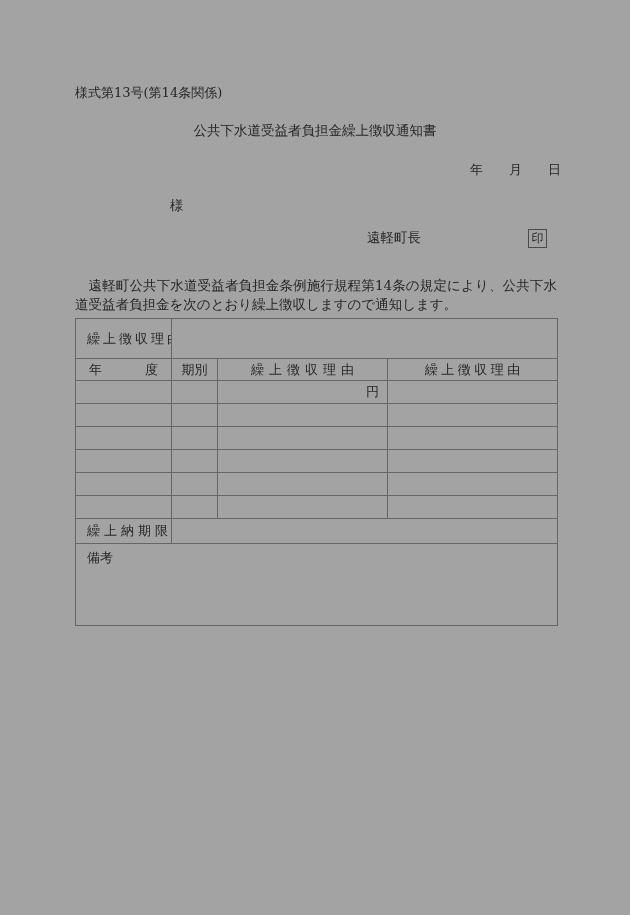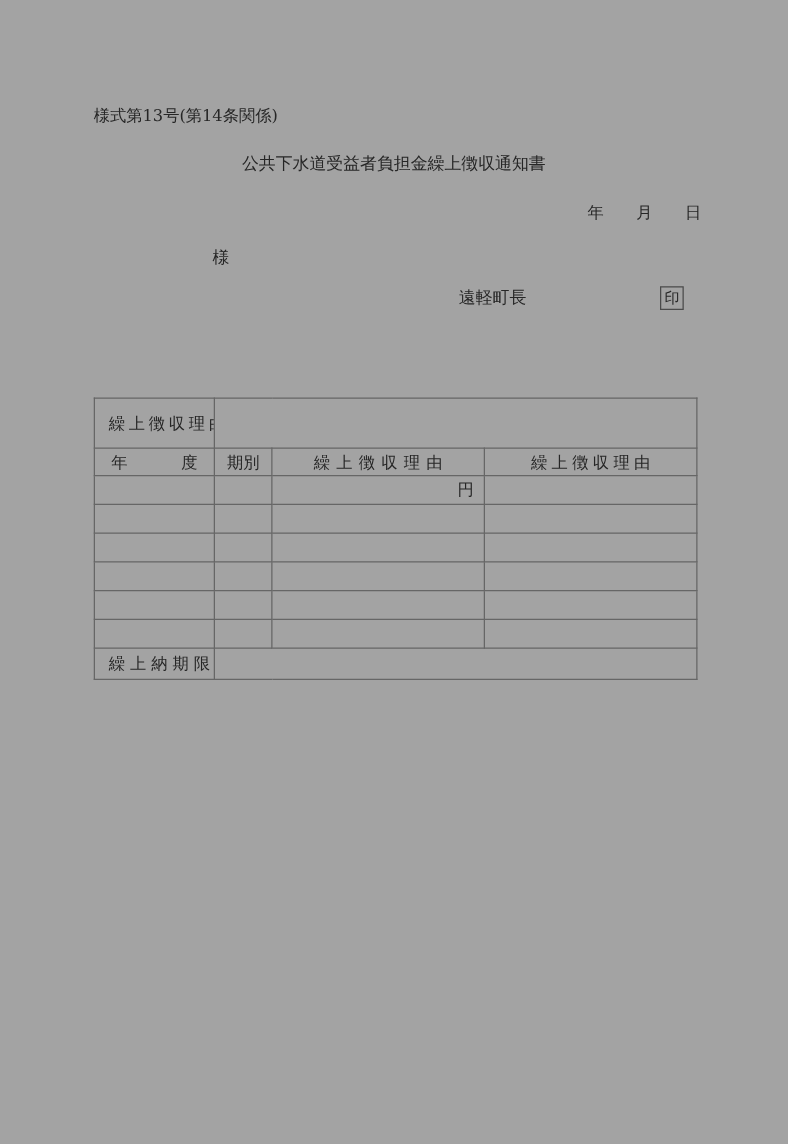--- a/index.html
+++ b/index.html
@@ -136,20 +136,21 @@
   <div class="doc-title">公共下水道受益者負担金繰上徴収通知書</div>
 
   <div class="date-line">年　　月　　日</div>
 
   <div class="addressee">様</div>
 
   <div class="sender">遠軽町長</div>
 
   <div class="seal-box">印</div>
 
+  <div class="body-text">遠軽町公共下水道受益者負担金条例施行規程第14条の規定により、公共下水道受益者負担金を次のとおり繰上徴収しますので通知します。</div>
 
   <table class="form-table">
     <colgroup>
       <col style="width:96px">
       <col style="width:46px">
       <col style="width:170px">
       <col style="width:170px">
     </colgroup>
 
     <tbody>
@@ -205,16 +206,19 @@
       <td></td>
       <td></td>
       <td></td>
     </tr>
 
     <tr class="due-row">
       <td class="due-label-cell">繰上納期限</td>
       <td colspan="3"></td>
     </tr>
 
+    <tr class="remarks-row">
+      <td colspan="4" class="remarks-cell">備考</td>
+    </tr>
   </tbody>
     </table>
 
 </div>
 
 </body></html>

